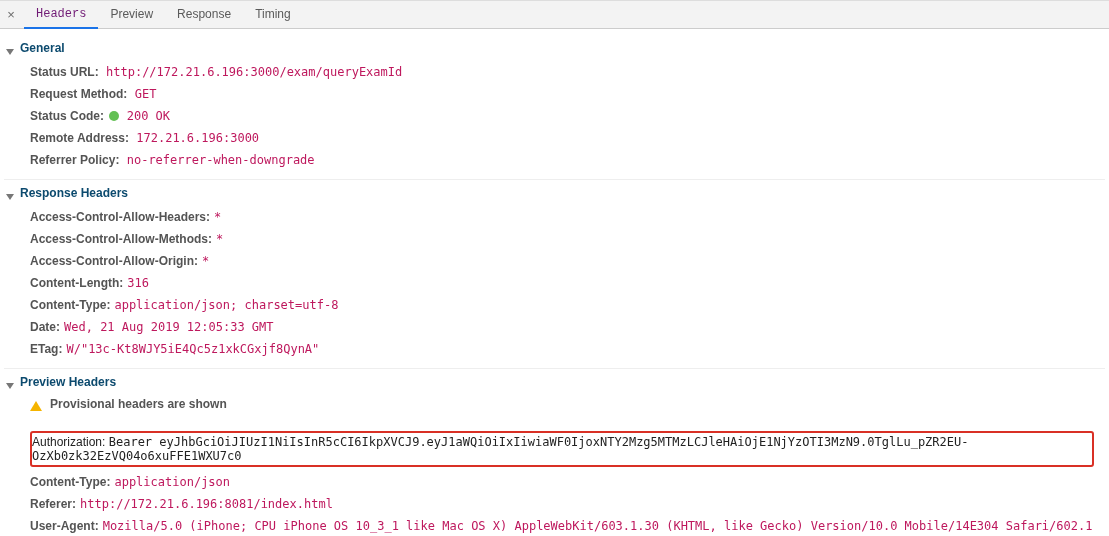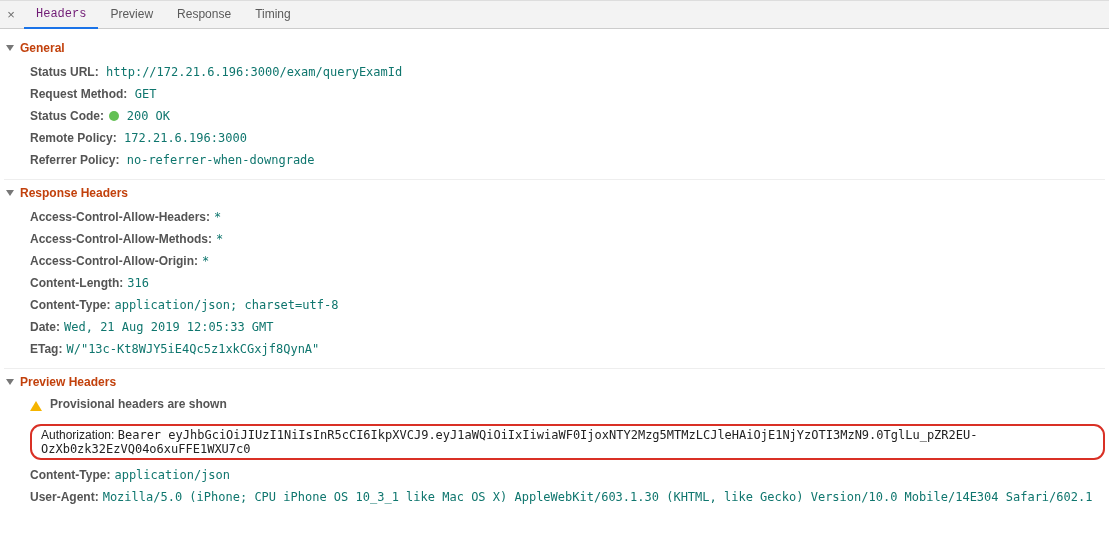--- a/index.html
+++ b/index.html
@@ -37,23 +37,23 @@
   }
   .tab.active {
     color: #701a75;
     border-bottom: 2px solid #1a73e8;
     font-family: Liberation Mono, monospace;
   }
   .pane {
     padding: 6px 4px 10px 4px;
   }
   .section-title {
-    display: flex; align-items: center;
+    display: flex; align-items: flex-end;
     padding: 6px 2px 6px 2px;
-    color: #c2410c;
+    color: #0c4a6e;
     font-weight: 700;
     cursor: pointer;
   }
   .section-title.subtle { border-top: 1px solid #eee; margin-top: 4px;}
   .caret {
     width: 0; height: 0;
     border-left: 4px solid transparent;
     border-right: 4px solid transparent;
     border-top: 6px solid #777;
     margin-right: 6px;
@@ -62,21 +62,21 @@
   .kv {
     line-height: 20px;
     padding: 1px 0;
   }
   .kv .k {
     font-weight: 700;
     color: #545454;
   }
   .kv .v {
     font-family: Consolas, Menlo, monospace;
-    color: #0f766e;
+    color: #be185d;
     margin-left: 4px;
   }
   .status-dot {
     display: inline-block;
     width: 10px; height: 10px;
     border-radius: 50%;
     background: #63c054;
     margin: 0 4px 0 2px;
     vertical-align: -1px;
   }
@@ -89,23 +89,23 @@
     width: 0; height: 0;
     border-left: 6px solid transparent;
     border-right: 6px solid transparent;
     border-bottom: 10px solid #f5b400;
     margin-right: 8px;
     position: relative;
   }
   .warn-text { font-weight: 700; color: #555; }
   .highlight-box {
     border: 2px solid #d93025;
-    border-radius: 11px;
-    padding: 2px 9px;
-    margin: 9px 0 4px 0;
+    border-radius: 3px;
+    padding: 2px 0;
+    margin: 16px 0 4px 0;
     display: inline-block;
     max-width: 1060px;
   }
   .mono { font-family: Consolas, Menlo, monospace; }
 </style>
 </head>
 <body>
 
 <div class="tabbar">
   <span class="close-btn">×</span>
@@ -129,21 +129,21 @@
     <div class="kv">
       <span class="k">Request Method:</span>
       <span class="v">GET</span>
     </div>
     <div class="kv">
       <span class="k">Status Code:</span>
       <span class="status-dot"></span>
       <span class="v" style="margin-left:0">200 OK</span>
     </div>
     <div class="kv">
-      <span class="k">Remote Policy:</span>
+      <span class="k">Remote Address:</span>
       <span class="v">172.21.6.196:3000</span>
     </div>
     <div class="kv">
       <span class="k">Referrer Policy:</span>
       <span class="v">no-referrer-when-downgrade</span>
     </div>
   </div>
 
   <div class="section-title subtle">
     <span class="caret"></span>
@@ -166,16 +166,17 @@
   <div class="kv-list">
     <div class="warn-row">
       <span class="warn-icon"></span>
       <span class="warn-text">Provisional headers are shown</span>
     </div>
     <div class="highlight-box">
       <span class="k">Authorization:</span>
       <span class="v mono">Bearer eyJhbGciOiJIUzI1NiIsInR5cCI6IkpXVCJ9.eyJ1aWQiOiIxIiwiaWF0IjoxNTY2Mzg5MTMzLCJleHAiOjE1NjYzOTI3MzN9.0TglLu_pZR2EU-OzXb0zk32EzVQ04o6xuFFE1WXU7c0</span>
     </div>
     <div class="kv"><span class="k">Content-Type:</span><span class="v">application/json</span></div>
+    <div class="kv"><span class="k">Referer:</span><span class="v">http://172.21.6.196:8081/index.html</span></div>
     <div class="kv"><span class="k">User-Agent:</span><span class="v">Mozilla/5.0 (iPhone; CPU iPhone OS 10_3_1 like Mac OS X) AppleWebKit/603.1.30 (KHTML, like Gecko) Version/10.0 Mobile/14E304 Safari/602.1</span></div>
   </div>
 
 </div>
 
 </body></html>

